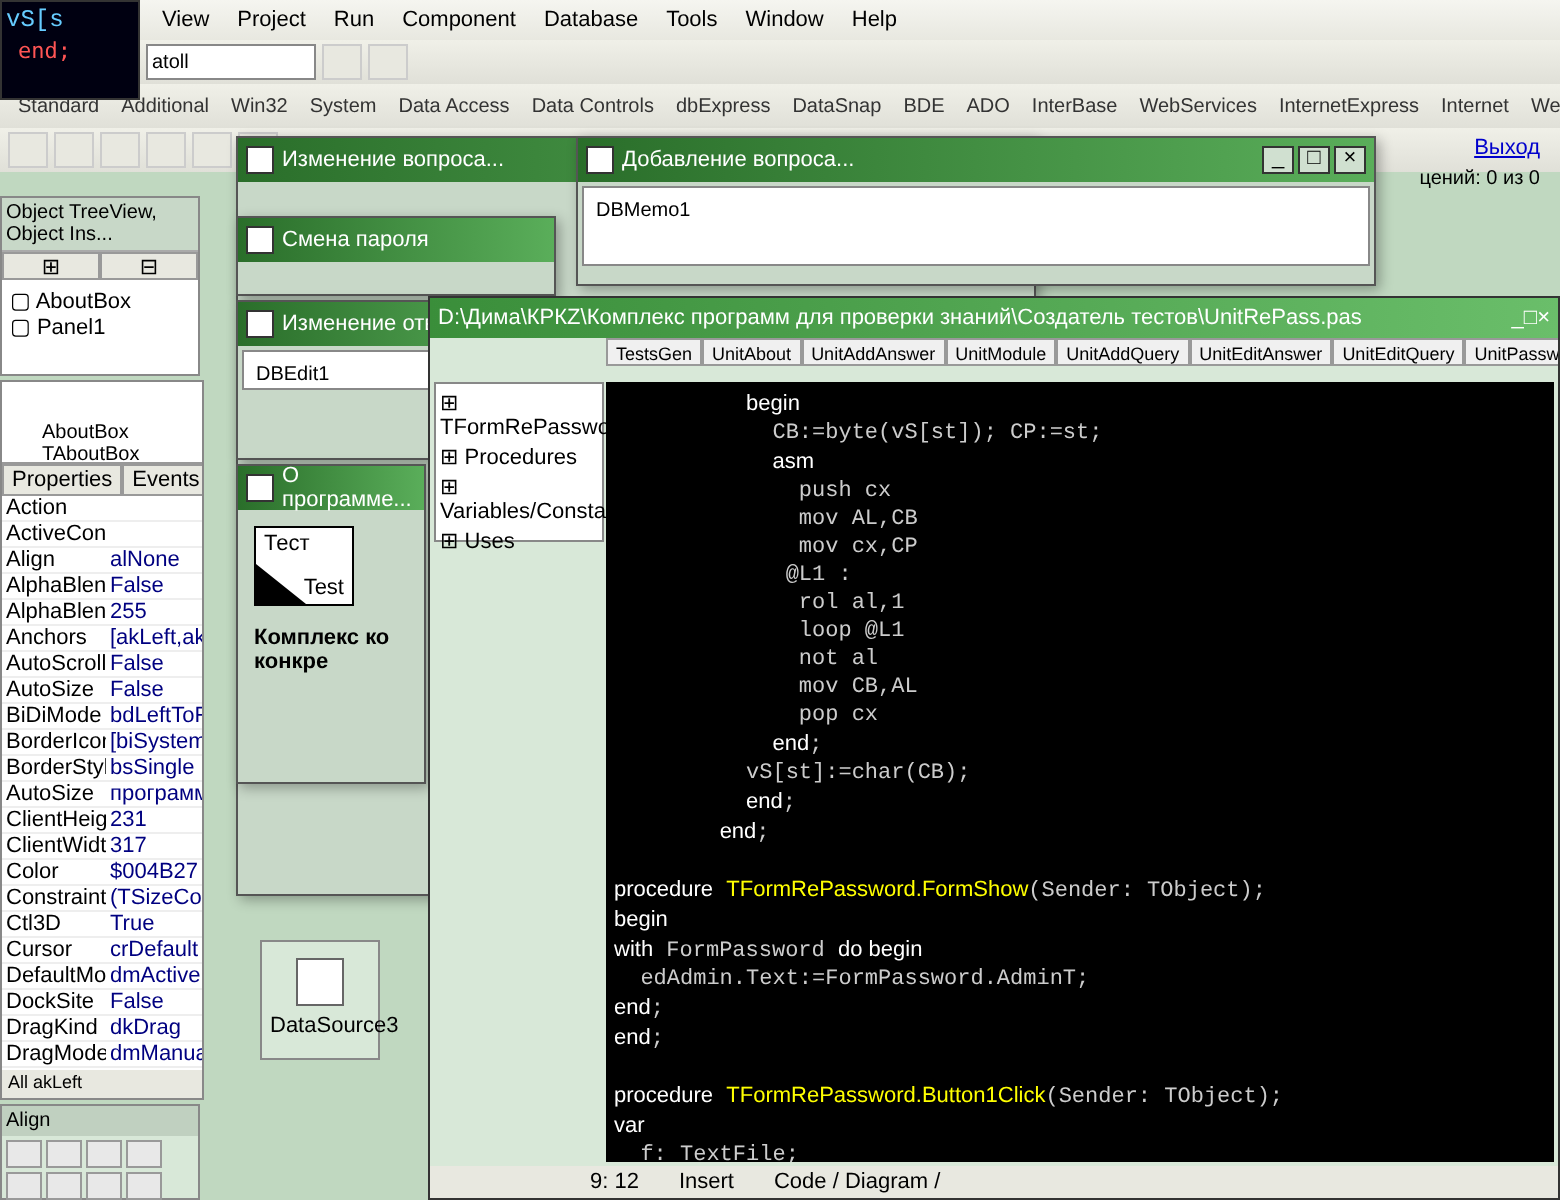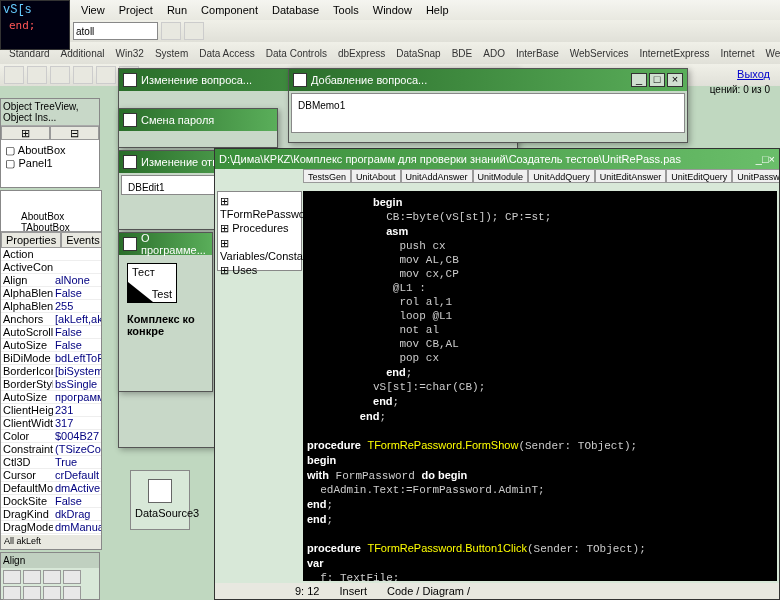--- a/index.html
+++ b/index.html
@@ -43,21 +43,21 @@
 .inner{background:#fff;margin:2px;border:1px solid #888;padding:6px}
 .dbmemo{height:40px;font-size:10px}
 .code-win{position:absolute;left:214px;top:148px;width:566px;height:452px;background:#d8e8d8;border:1px solid #333}
 .code-title{height:20px;background:linear-gradient(90deg,#3a8e3a,#6abe6a);display:flex;align-items:center;padding:0 4px;color:#fff;font-size:10px}
 .code-title .tt{flex:1}
 .code-tree{position:absolute;left:2px;top:42px;width:85px;height:80px;background:#fff;border:1px solid #888;font-size:9px;padding:2px}
 .code-tree div{padding:1px 0}
 .code-tabs{height:14px;display:flex;background:#e8e8e0;margin-left:88px;overflow:hidden}
 .code-tabs span{padding:2px 4px;font-size:9px;border:1px solid #999;background:#f0f0f0;white-space:nowrap}
 .code-body{position:absolute;left:88px;top:42px;right:2px;bottom:18px;background:#000;color:#ccc;font-family:'Courier New',monospace;font-size:11px;padding:4px;overflow:auto;line-height:14px;white-space:pre}
-.code-body .kw{color:#fff;font-weight:bold}
+.code-body .kw{color:#fff;font-weight:normal}
 .code-body .fn{color:#ff0}
 .code-status{position:absolute;bottom:0;left:0;right:0;height:16px;background:#e8e8e0;font-size:9px;display:flex;align-items:center;padding:0 80px;gap:20px}
 .datasrc{position:absolute;left:130px;top:470px;width:60px;height:60px;background:#d8e8d8;border:1px solid #888;text-align:center;font-size:9px;padding:4px}
 .datasrc .ico{width:24px;height:24px;background:#fff;border:1px solid #666;margin:4px auto}
 .exitlnk{position:absolute;right:10px;top:68px;font-size:11px;color:#00c;text-decoration:underline}
 .cntlbl{position:absolute;right:10px;top:84px;font-size:10px}
 </style>
 </head>
 <body>
 

